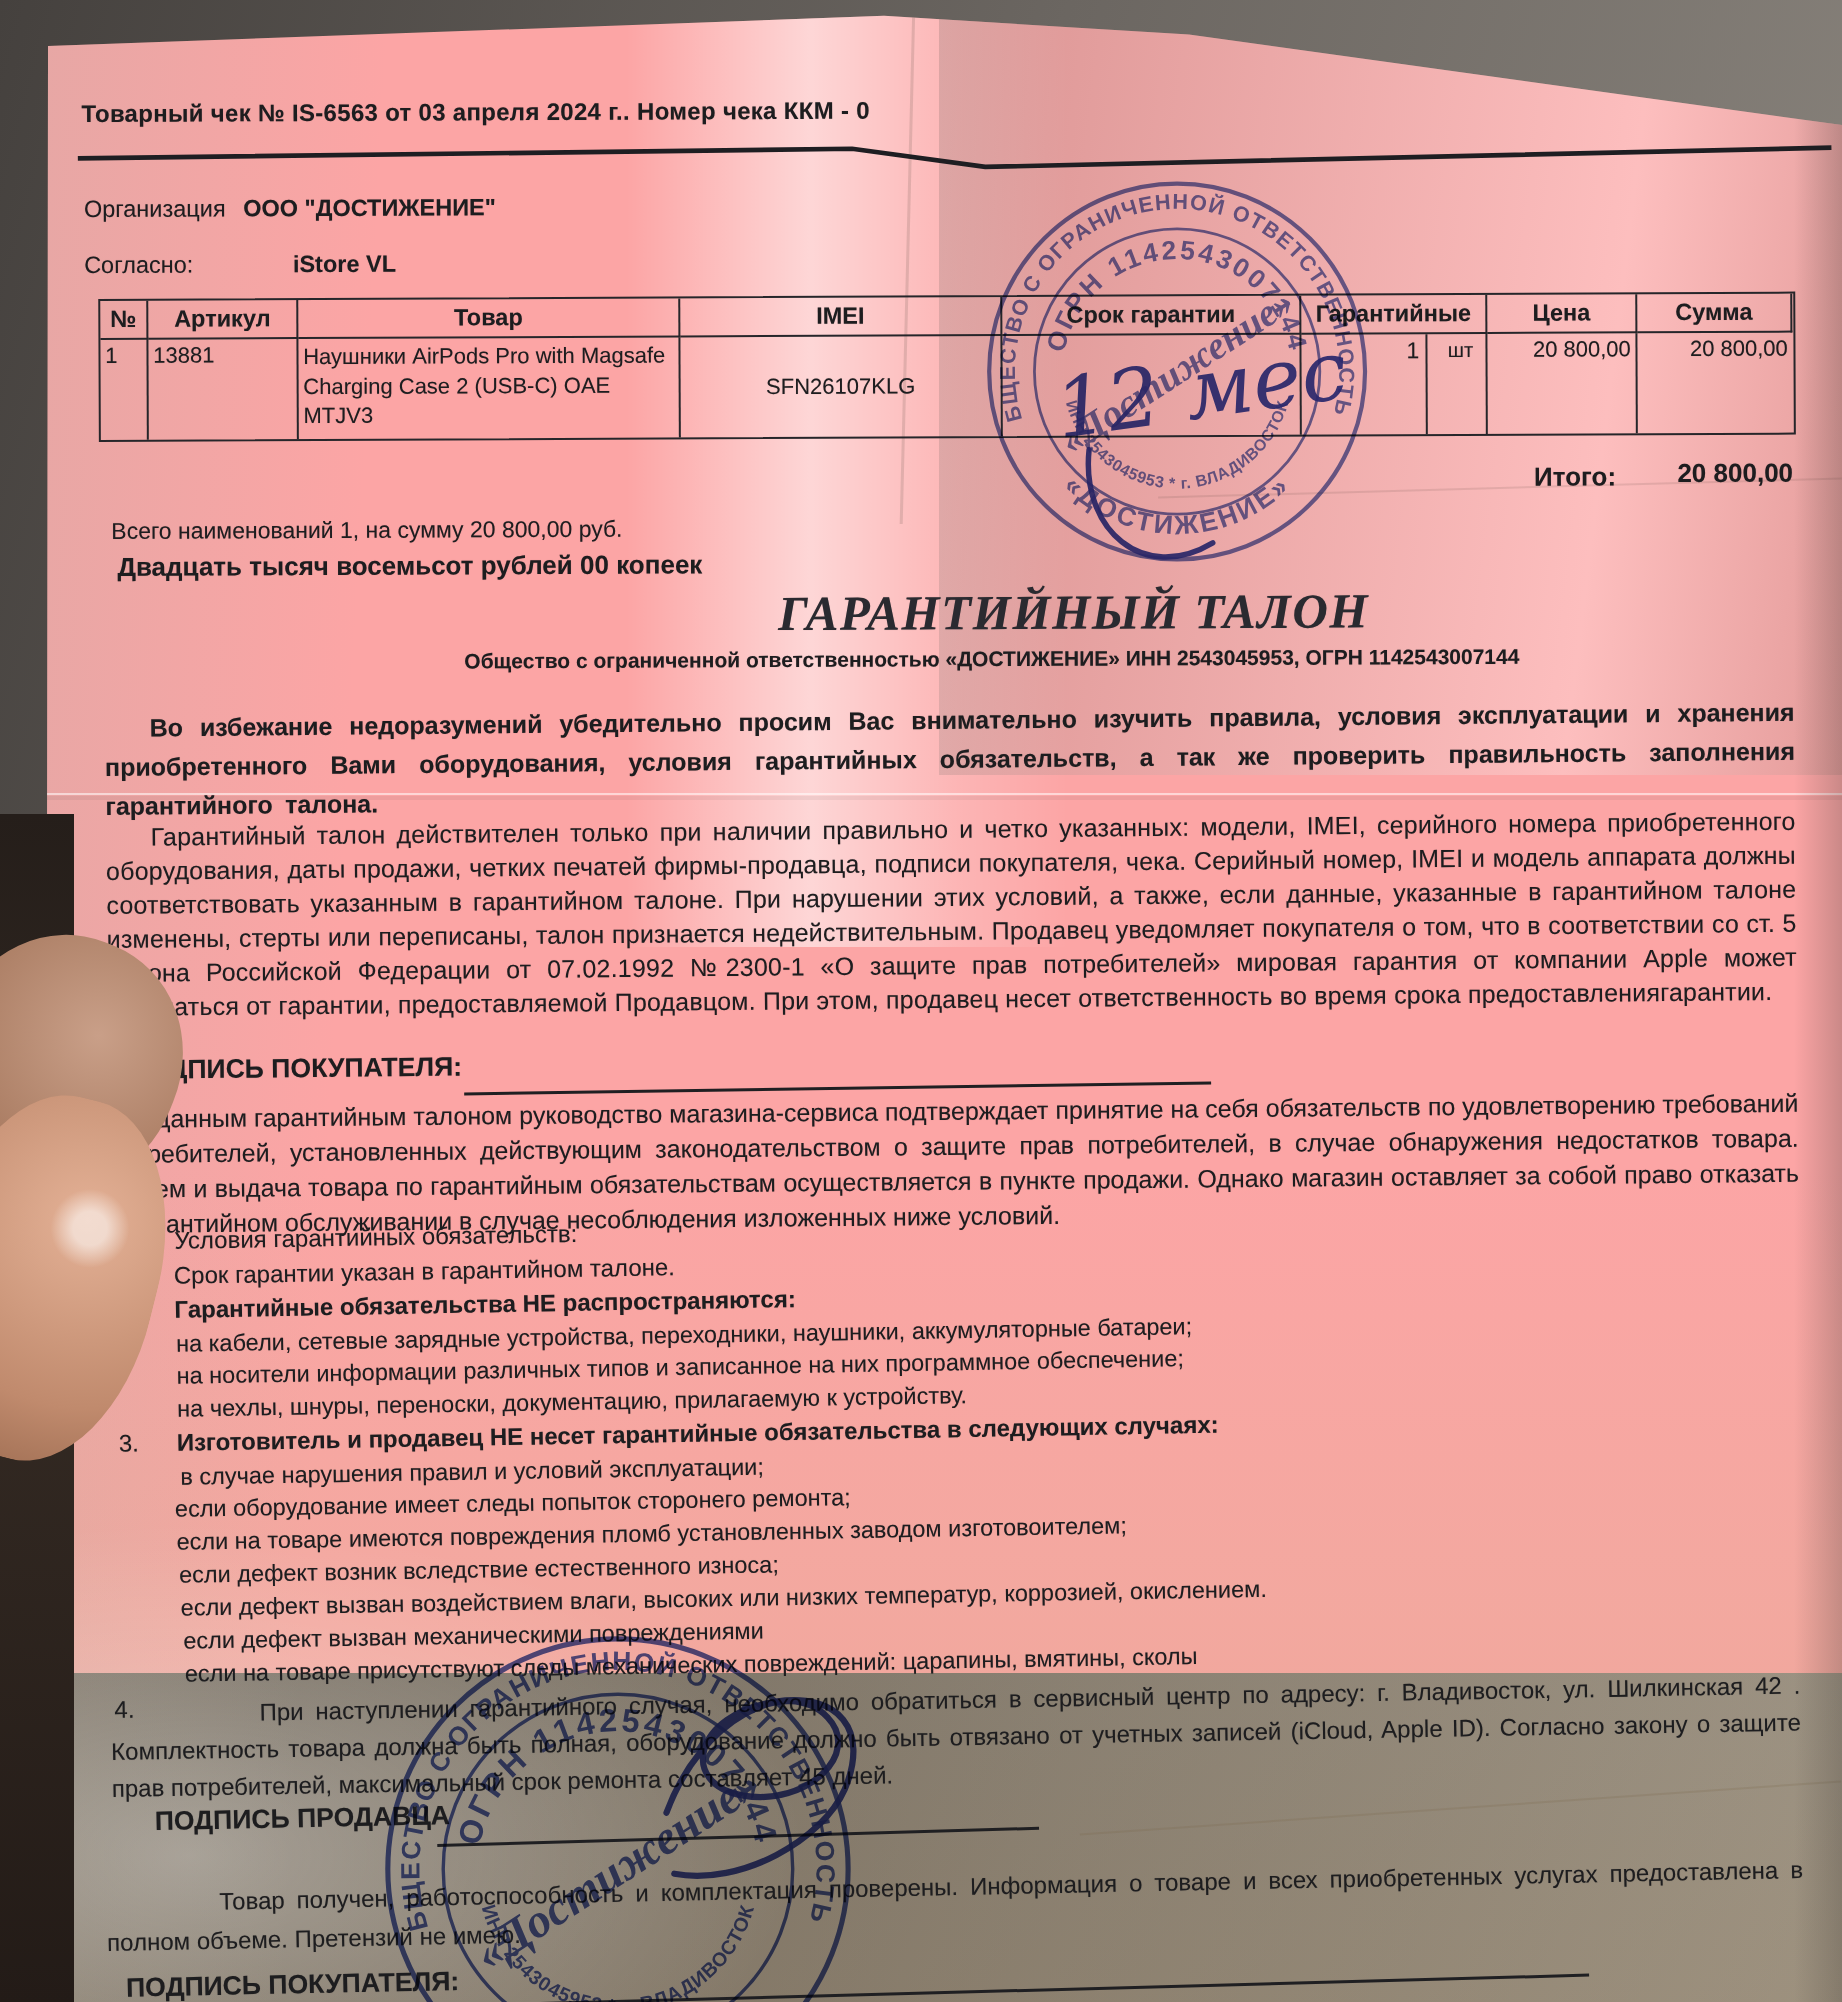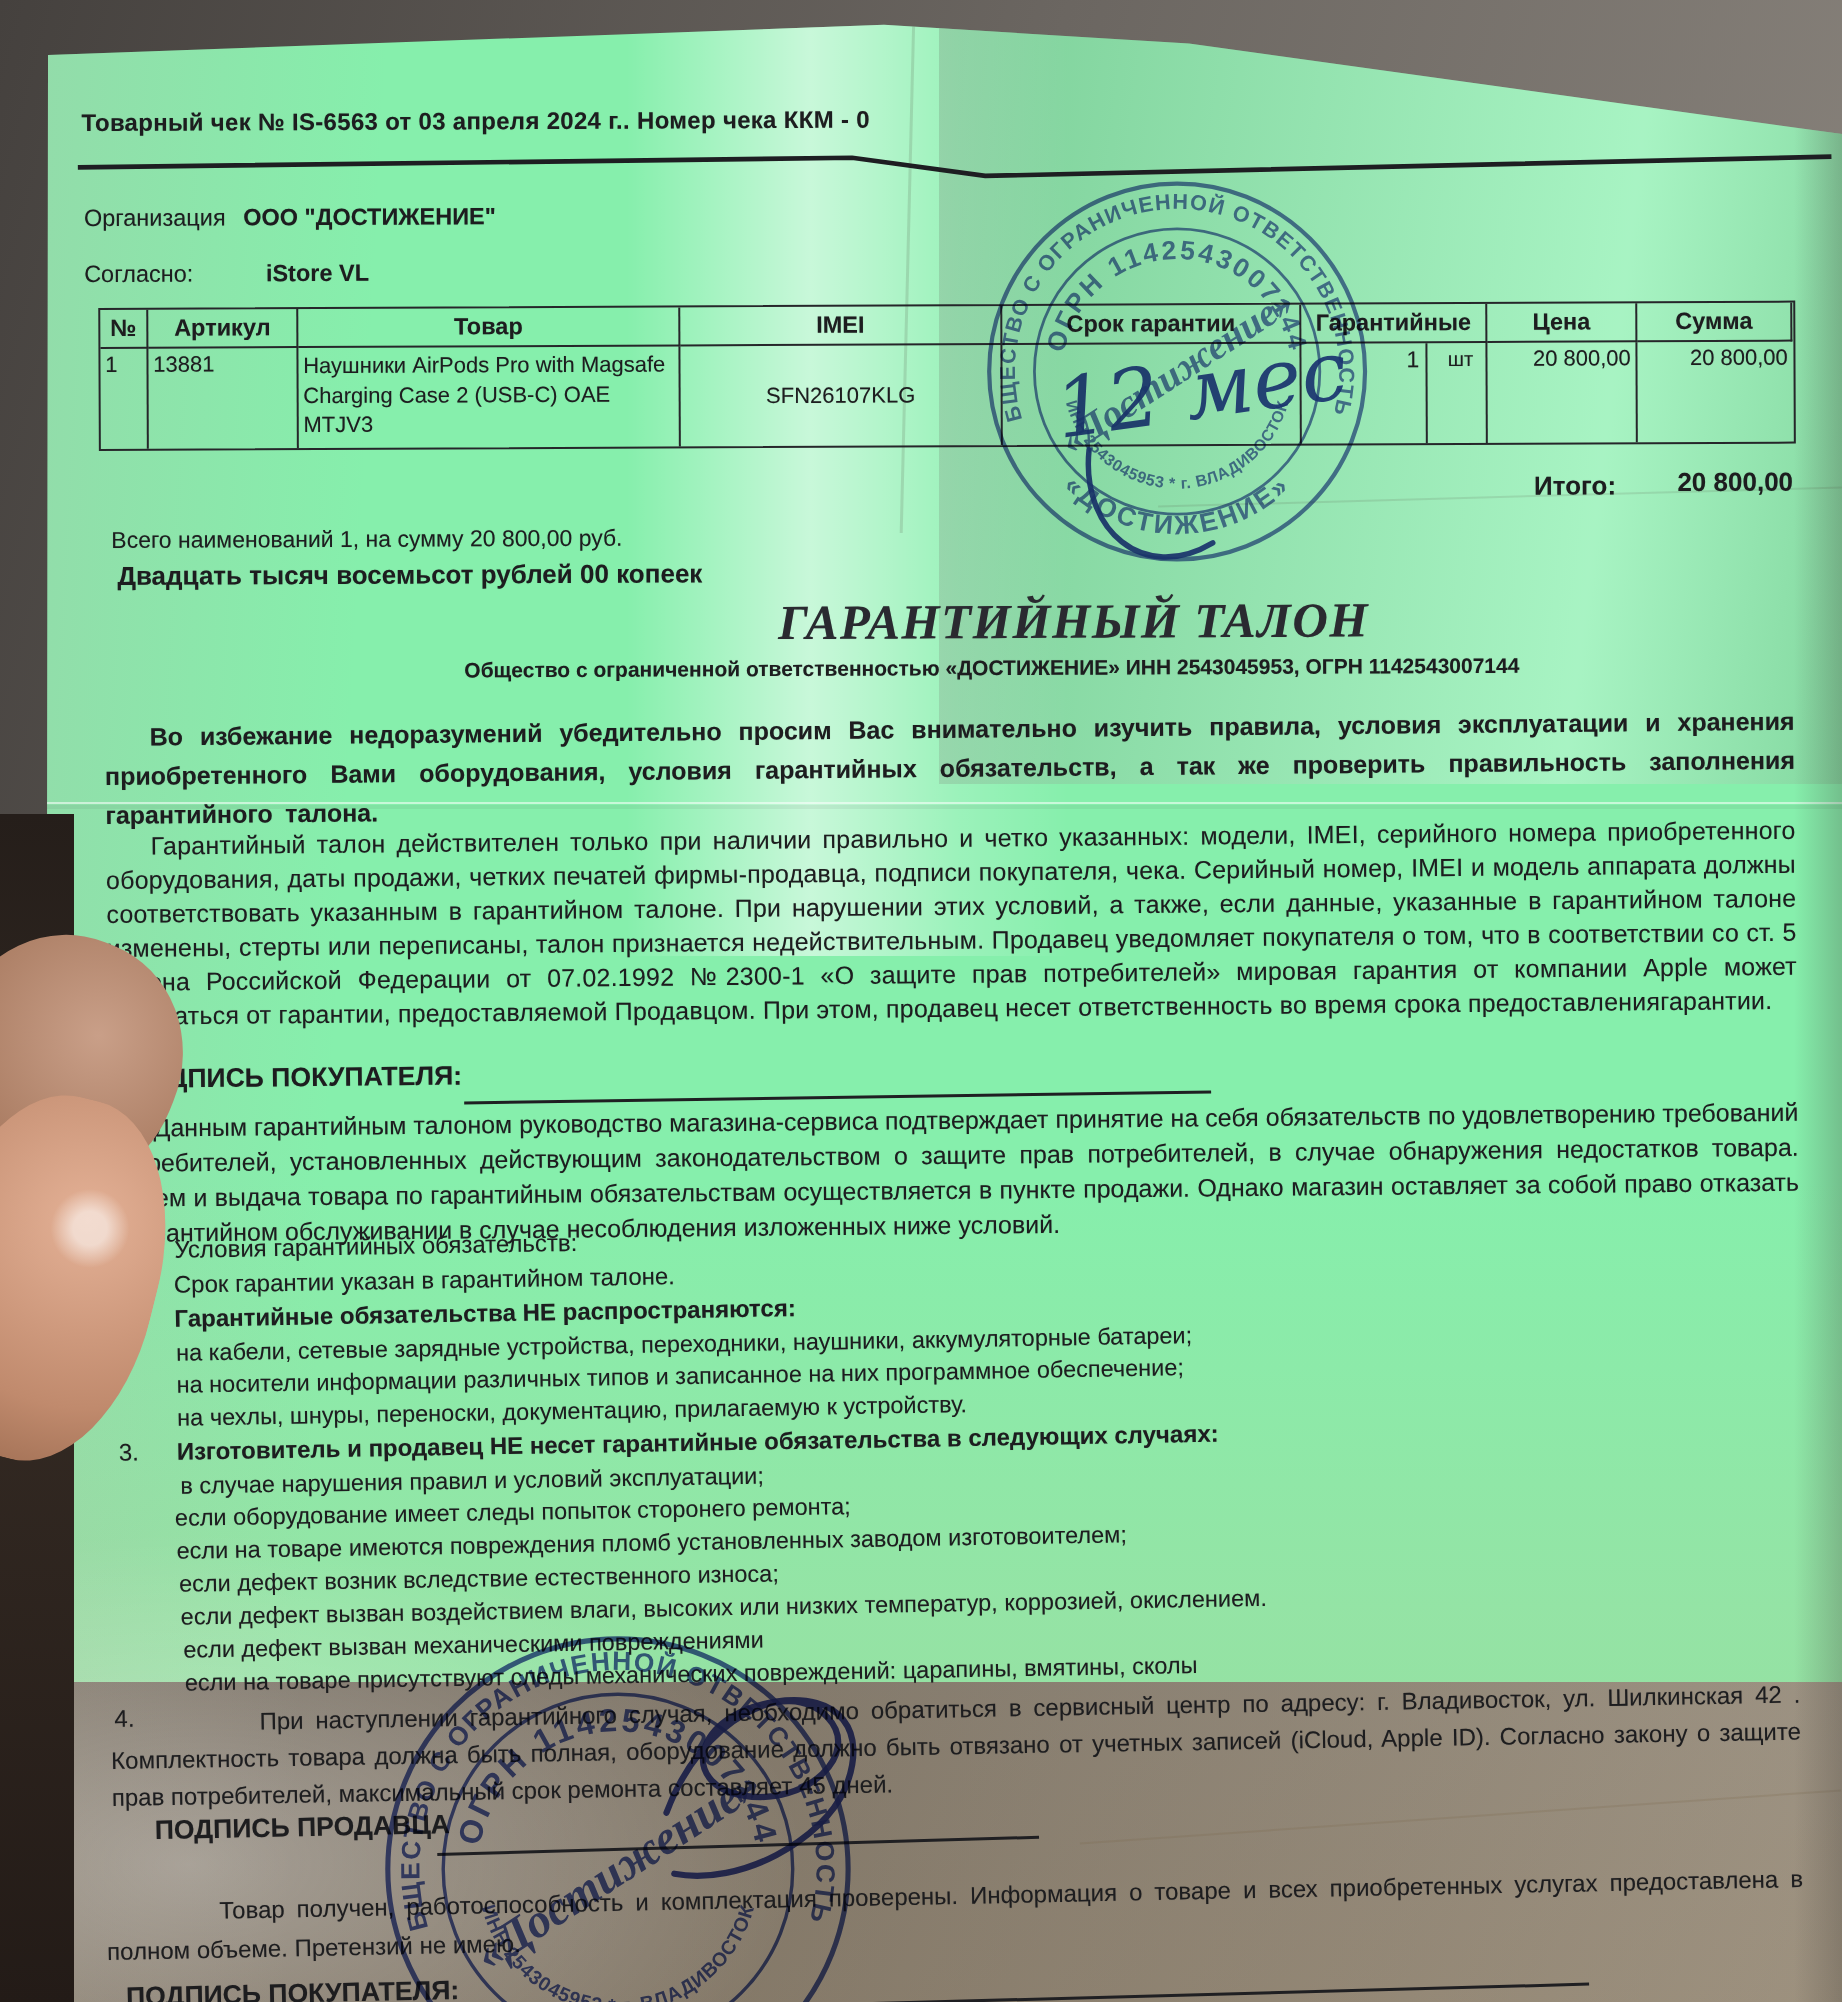--- a/index.html
+++ b/index.html
@@ -4,22 +4,22 @@
 <style>
   html,body{margin:0;padding:0;}
   body{
     width:1842px;height:2002px;overflow:hidden;position:relative;
     background:linear-gradient(105deg,#45413e 0%,#6b6661 45%,#938d85 100%);
     font-family:"Liberation Sans",sans-serif;color:#1d1d1f;
   }
   .abs{position:absolute;}
   
   .paper{
-    position:absolute;left:0;top:17px;width:1842px;height:1665px;
-    background:#86efac;
+    position:absolute;left:0;top:8px;width:1842px;height:1665px;
+    background:#fca5a5;
     clip-path:polygon(48px 38px,884px 7.8px,1189px 26.6px,1842px 117px,1842px 2002px,69px 2002px,58px 1142px,47px 845px);
   }
   .wash{position:absolute;pointer-events:none;}
   .wash-left{left:0;top:0;width:1842px;height:2002px;
     background:linear-gradient(93deg,rgba(178,172,164,.32) 0%,rgba(255,255,255,0) 20%);}
   .wash-centerband{left:0;top:0;width:1842px;height:939px;
     background:linear-gradient(90deg,transparent 34%,rgba(255,255,255,.55) 44%,rgba(255,255,255,.18) 52%,transparent 58%);}
   .wash-rightshadow{left:939px;top:0;width:903px;height:767px;
     background:linear-gradient(97deg,rgba(88,82,76,.20) 0%,rgba(255,255,255,.28) 72%,rgba(120,112,104,.18) 100%);}
   .wash-bottomwarm{left:0;top:0;width:1842px;height:2002px;
@@ -94,21 +94,21 @@
     <div class="t b" style="left:82px;top:92px;font-size:24px;letter-spacing:0.3px;">Товарный чек № IS-6563 от 03 апреля 2024 г.. Номер чека ККМ - 0</div>
     <svg class="abs" style="left:0;top:0;" width="1842" height="188" viewBox="0 0 2355 240">
       <path d="M100,192 L1090,184 L1260,208 L2342,188" stroke="#1e1e22" stroke-width="6" fill="none"></path>
     </svg>
     <div class="t" style="left:84px;top:188px;font-size:23.5px;">
       <span>Организация</span>
       <span class="b" style="margin-left:11px;">ООО "ДОСТИЖЕНИЕ"</span>
     </div>
     <div class="t" style="left:84px;top:244px;font-size:23.5px;">
       <span>Согласно:</span>
-      <span class="b" style="margin-left:66px;">iStore VL</span>
+      <span class="b" style="margin-left:93px;">iStore VL</span>
     </div>
 
     <div class="rtable">
       <div class="hc">№</div>
       <div class="hc">Артикул</div>
       <div class="hc">Товар</div>
       <div class="hc">IMEI</div>
       <div class="hc">Срок гарантии</div>
       <div class="hc">Гарантийные</div>
       <div class="hc">Цена</div>

